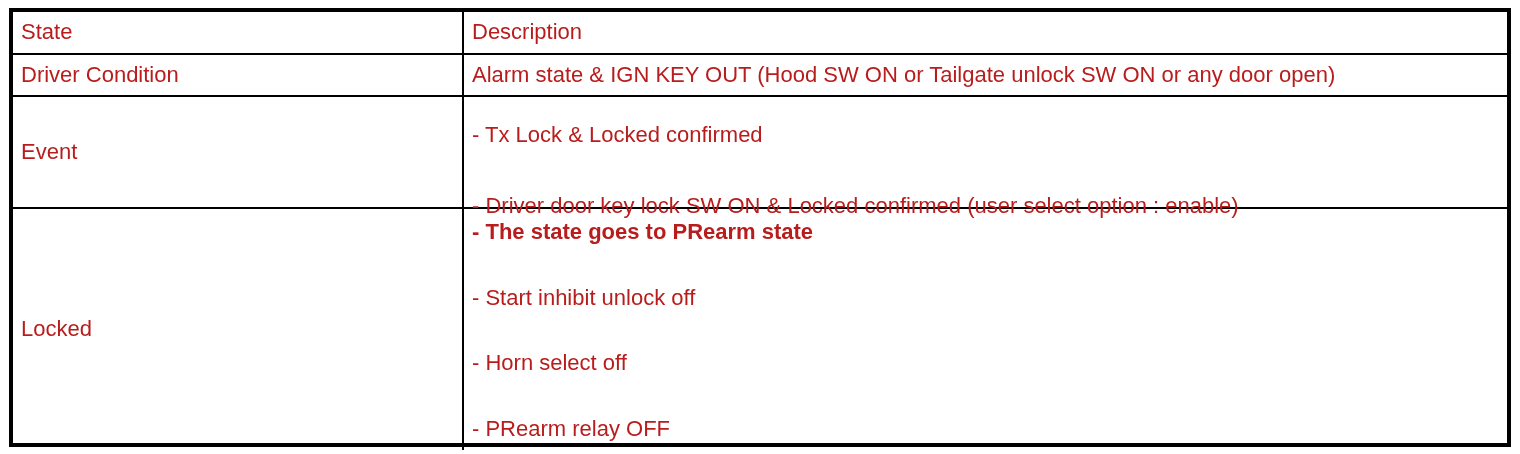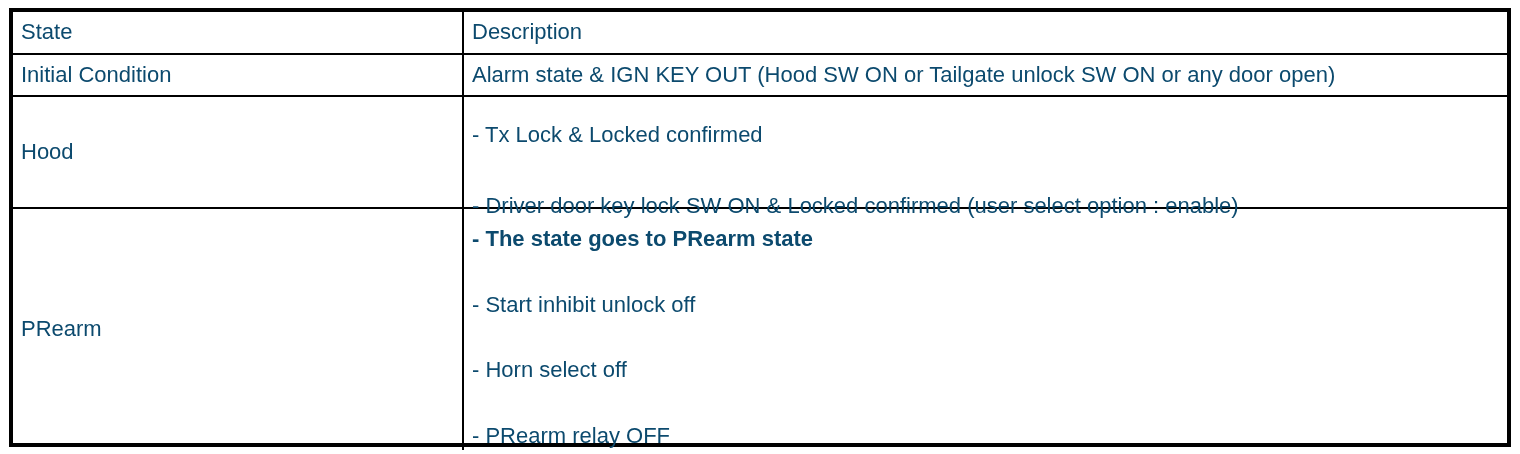--- a/index.html
+++ b/index.html
@@ -32,21 +32,21 @@
     border-collapse: collapse;
     table-layout: fixed;
   }
 
   table.state-table td {
     border: 2px solid #000000;
     padding: 0;
     vertical-align: middle;
     font-size: 22px;
     line-height: 1.12;
-    color: #0c4a6e;
+    color: #b91c1c;
   }
 
   
   table.state-table tr:first-child td { border-top: none; }
   table.state-table tr:last-child  td { border-bottom: none; }
   table.state-table td:first-child { border-left: none; }
   table.state-table td:last-child  { border-right: none; }
 
   col.col-state { width: 450px; }
 
@@ -93,21 +93,21 @@
   }
   .event-cell .desc-list li:first-child { margin-bottom: 46px; }
 
   
   .action-cell .cell-pad {
     height: 241px;
     box-sizing: border-box;
     display: flex;
     flex-direction: column;
     justify-content: flex-start;
-    padding-top: 18px;
+    padding-top: 11px;
   }
   .action-cell .desc-list li { margin-bottom: 41px; }
   .action-cell .desc-list li:last-child { margin-bottom: 0; }
   .action-cell .desc-list li.emphasis { font-weight: 600; }
 </style>
 </head>
 <body>
 
 <div class="table-wrap">
   <table class="state-table">
@@ -121,44 +121,44 @@
         <td>
           <div class="cell-pad state-label">State</div>
         </td>
         <td>
           <div class="cell-pad desc-single">Description</div>
         </td>
       </tr>
 
       <tr class="row-initial">
         <td>
-          <div class="cell-pad state-label">Initial Condition</div>
+          <div class="cell-pad state-label">Driver Condition</div>
         </td>
         <td>
           <div class="cell-pad desc-single">Alarm state &amp; IGN KEY OUT (Hood SW ON or Tailgate unlock SW ON or any door open)</div>
         </td>
       </tr>
 
       <tr class="row-event">
         <td>
-          <div class="cell-pad state-label">Hood</div>
+          <div class="cell-pad state-label">Event</div>
         </td>
         <td class="event-cell">
           <div class="cell-pad">
             <ul class="desc-list">
               <li>-  Tx Lock &amp; Locked confirmed</li>
               <li>-  Driver door key lock SW ON &amp; Locked confirmed (user select option : enable)</li>
             </ul>
           </div>
         </td>
       </tr>
 
       <tr class="row-action">
         <td>
-          <div class="cell-pad state-label">PRearm</div>
+          <div class="cell-pad state-label">Locked</div>
         </td>
         <td class="action-cell">
           <div class="cell-pad">
             <ul class="desc-list">
               <li class="emphasis">-  The state goes to PRearm state</li>
               <li>-  Start inhibit unlock off</li>
               <li>-  Horn select off</li>
               <li>-  PRearm relay OFF</li>
             </ul>
           </div>

